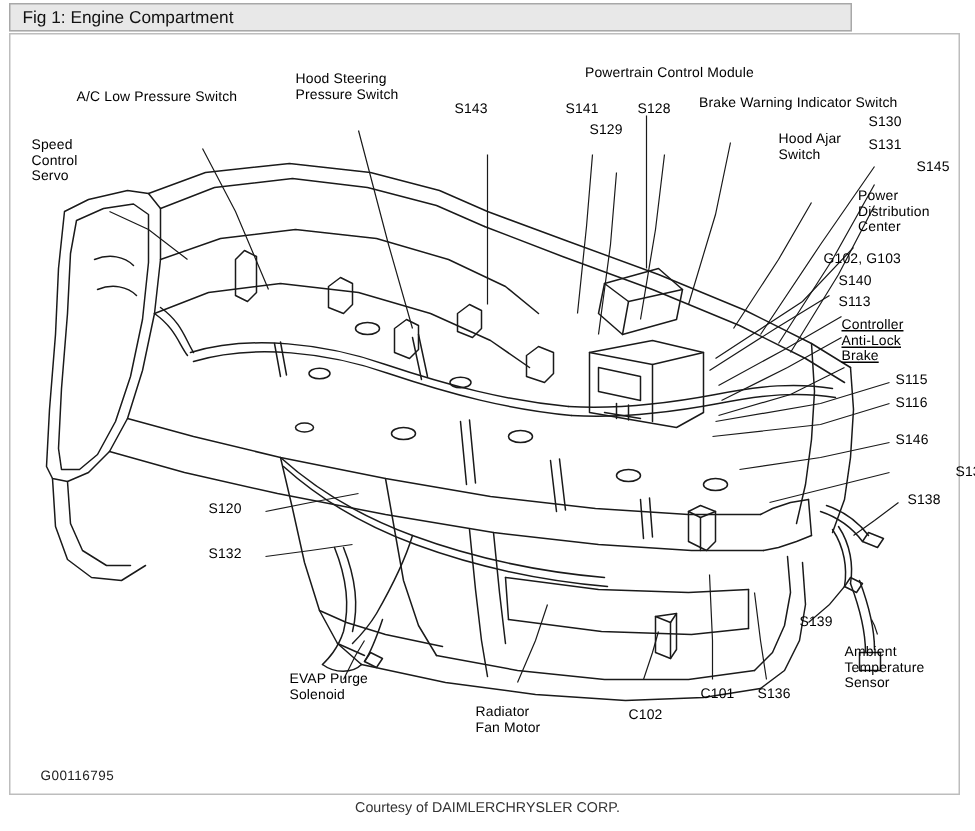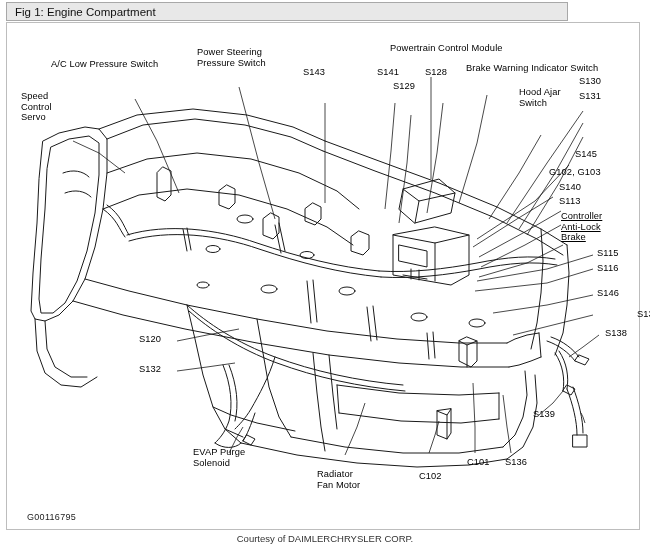--- a/index.html
+++ b/index.html
@@ -278,33 +278,36 @@
         <path d="M504 430 L500 404 L496 372"></path>
 
         <path d="M578 400 L576 394 L574 390"></path>
       </g>
     </svg>
 
     <div class="lbl" style="left:14px; top:68px;">Speed
 Control
 Servo</div>
     <div class="lbl" style="left:44px; top:36px;">A/C Low Pressure Switch</div>
-    <div class="lbl" style="left:190px; top:24px;">Power Steering
+    <div class="lbl" style="left:190px; top:24px;">Hood Steering
 Pressure Switch</div>
     <div class="lbl" style="left:296px; top:44px;">S143</div>
     <div class="lbl" style="left:370px; top:44px;">S141</div>
     <div class="lbl" style="left:386px; top:58px;">S129</div>
     <div class="lbl" style="left:418px; top:44px;">S128</div>
     <div class="lbl" style="left:356px; top:20px;padding-left:27px;">Powertrain Control Module</div>
     <div class="lbl" style="left:459px; top:40px;">Brake Warning Indicator Switch</div>
     <div class="lbl" style="left:512px; top:64px;">Hood Ajar
 Switch</div>
     <div class="lbl" style="left:572px; top:53px;text-align:right;">S130</div>
     <div class="lbl" style="left:572px; top:68px;">S131</div>
-    <div class="lbl" style="left:568px; top:83px;margin-top:43px;">S145</div>
+    <div class="lbl" style="left:604px; top:83px;">S145</div>
+    <div class="lbl" style="left:565px; top:102px;">Power
+Distribution
+Center</div>
     <div class="lbl" style="left:542px; top:144px;">G102, G103</div>
     <div class="lbl" style="left:552px; top:159px;">S140</div>
     <div class="lbl" style="left:552px; top:173px;">S113</div>
     <div class="lbl" style="left:554px; top:188px;text-decoration:underline;">Controller
 Anti-Lock
 Brake</div>
     <div class="lbl" style="left:590px; top:225px;">S115</div>
     <div class="lbl" style="left:590px; top:240px;">S116</div>
     <div class="lbl" style="left:590px; top:265px;">S146</div>
     <div class="lbl" style="left:590px; top:286px;margin-left:40px;">S135</div>
@@ -312,18 +315,21 @@
     <div class="lbl" style="left:132px; top:311px;">S120</div>
     <div class="lbl" style="left:132px; top:341px;">S132</div>
     <div class="lbl" style="left:526px; top:386px;">S139</div>
     <div class="lbl" style="left:186px; top:424px;">EVAP Purge
 Solenoid</div>
     <div class="lbl" style="left:310px; top:446px;">Radiator
 Fan Motor</div>
     <div class="lbl" style="left:412px; top:448px;">C102</div>
     <div class="lbl" style="left:460px; top:434px;">C101</div>
     <div class="lbl" style="left:498px; top:434px;text-align:center;">S136</div>
+    <div class="lbl" style="left:556px; top:406px;">Ambient
+Temperature
+Sensor</div>
 
     <div id="figure-id">G00116795</div>
   </div>
 
   <div id="courtesy">Courtesy of DAIMLERCHRYSLER CORP.</div>
 </div>
 
 </body></html>

